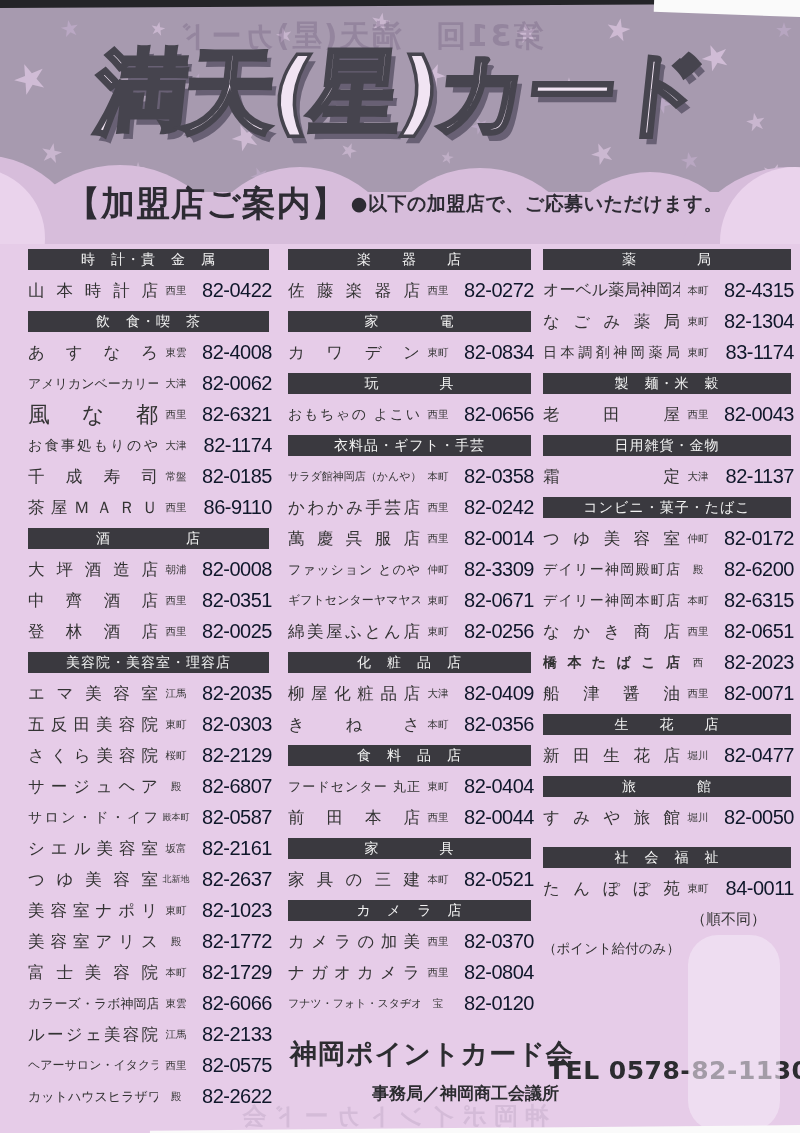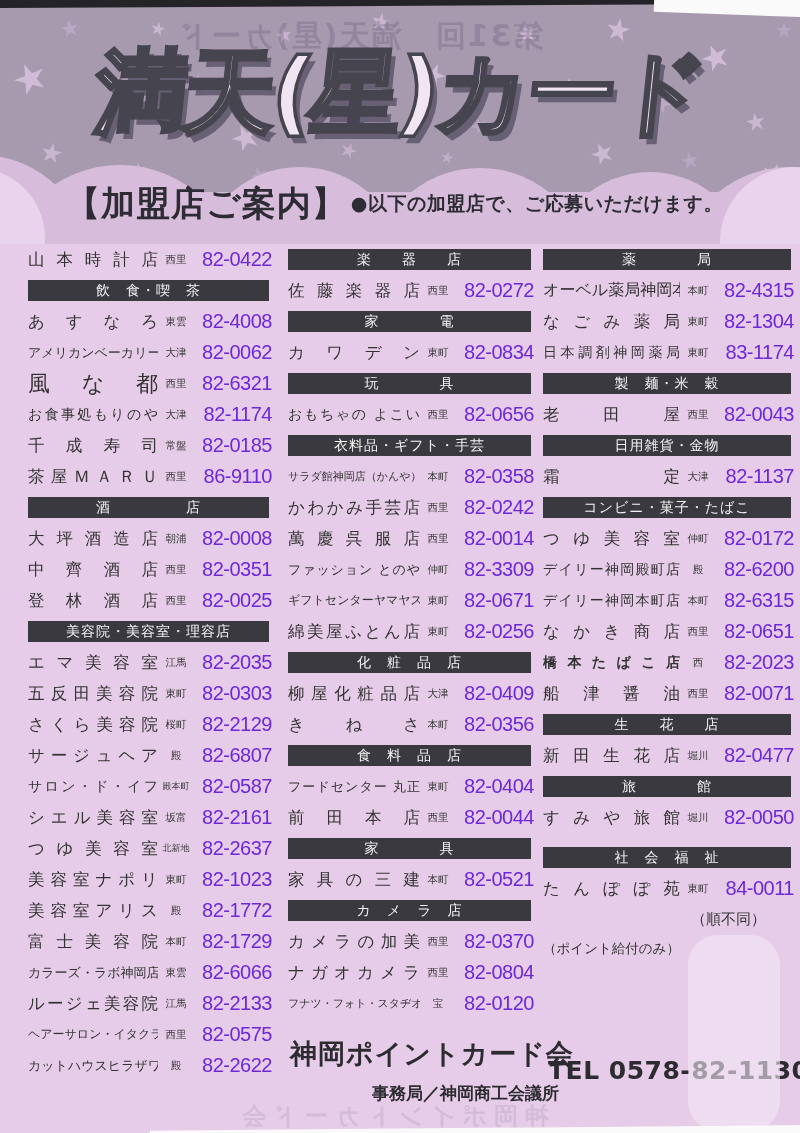--- a/index.html
+++ b/index.html
@@ -42,21 +42,21 @@
     text-align:center;font-size:14px;letter-spacing:1px;white-space:nowrap;overflow:hidden;
   }
   .row{height:31px;display:flex;align-items:center;}
   .name{
     flex:1;min-width:0;overflow:hidden;white-space:nowrap;
     text-align:justify;text-align-last:justify;color:#333;
   }
   .tag{width:36px;flex:0 0 36px;text-align:center;color:#3a3a3a;}
   .phone{
     width:78px;flex:0 0 78px;text-align:right;font-size:20px;letter-spacing:-.5px;
-    color:#6d28d9;font-family:"Liberation Sans","DejaVu Sans",sans-serif;font-weight:500;white-space:nowrap;
+    color:#0f172a;font-family:"Liberation Sans","DejaVu Sans",sans-serif;font-weight:500;white-space:nowrap;
   }
   .note{height:27px;line-height:27px;font-size:13.5px;color:#333;}
   .note.right{text-align:right;padding-right:28px;font-size:15px;height:31px;line-height:31px;}
   
   .org{position:absolute;left:290px;top:1036px;font-size:27px;font-weight:bold;letter-spacing:1px;color:#2c2c30;white-space:nowrap;}
   .office{position:absolute;left:372px;top:1082px;font-size:17px;font-weight:bold;color:#2c2c30;white-space:nowrap;}
   .tel{position:absolute;left:548px;top:1056px;font-size:25px;font-weight:bold;letter-spacing:.5px;color:#2c2c30;white-space:nowrap;}
   .ghost-bottom{
     position:absolute;left:235px;top:1100px;font-size:24px;font-weight:bold;letter-spacing:7px;
     color:#7c6a88;opacity:.16;transform:scaleX(-1);white-space:nowrap;
@@ -118,20 +118,21 @@
     <div class="title">満天(星)カード</div>
   </div>
 
   <div class="subtitle-row">
     <span class="sub-bracket">【加盟店ご案内】</span>
     <span class="sub-note">●以下の加盟店で、ご応募いただけます。</span>
   </div>
 
   <div class="cols">
     <div class="col c0">
+        <div class="cat">時　計・貴　金　属</div>
         <div class="row">
           <span class="name" style="font-size: 16.5px;">山本時計店</span>
           <span class="tag" style="font-size: 10.5px;">西里</span>
           <span class="phone">82-0422</span>
         </div>
         <div class="cat">飲　食・喫　茶</div>
         <div class="row">
           <span class="name" style="font-size: 16.5px;">あすなろ</span>
           <span class="tag" style="font-size: 10.5px;">東雲</span>
           <span class="phone">82-4008</span>

